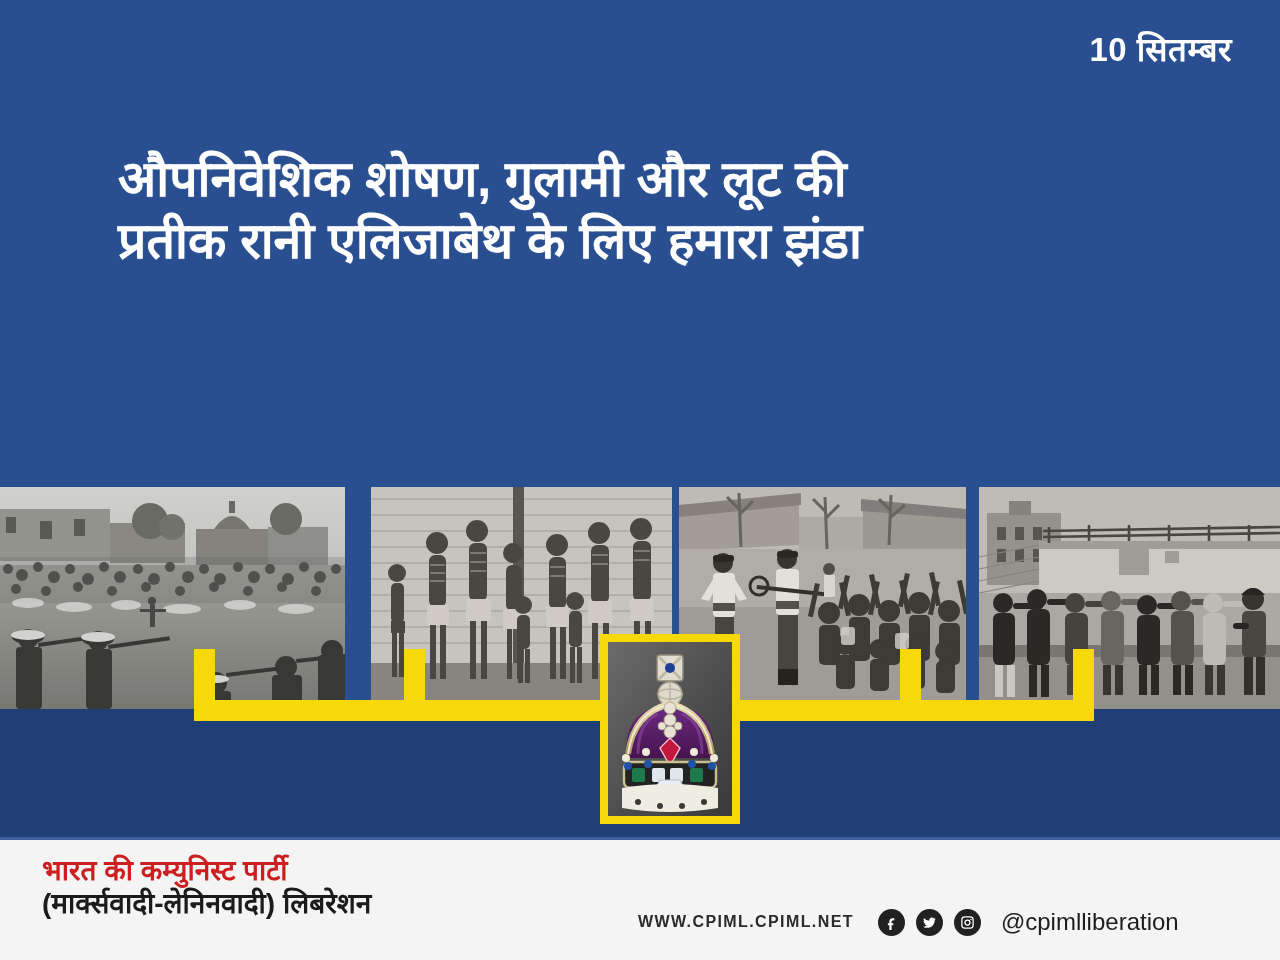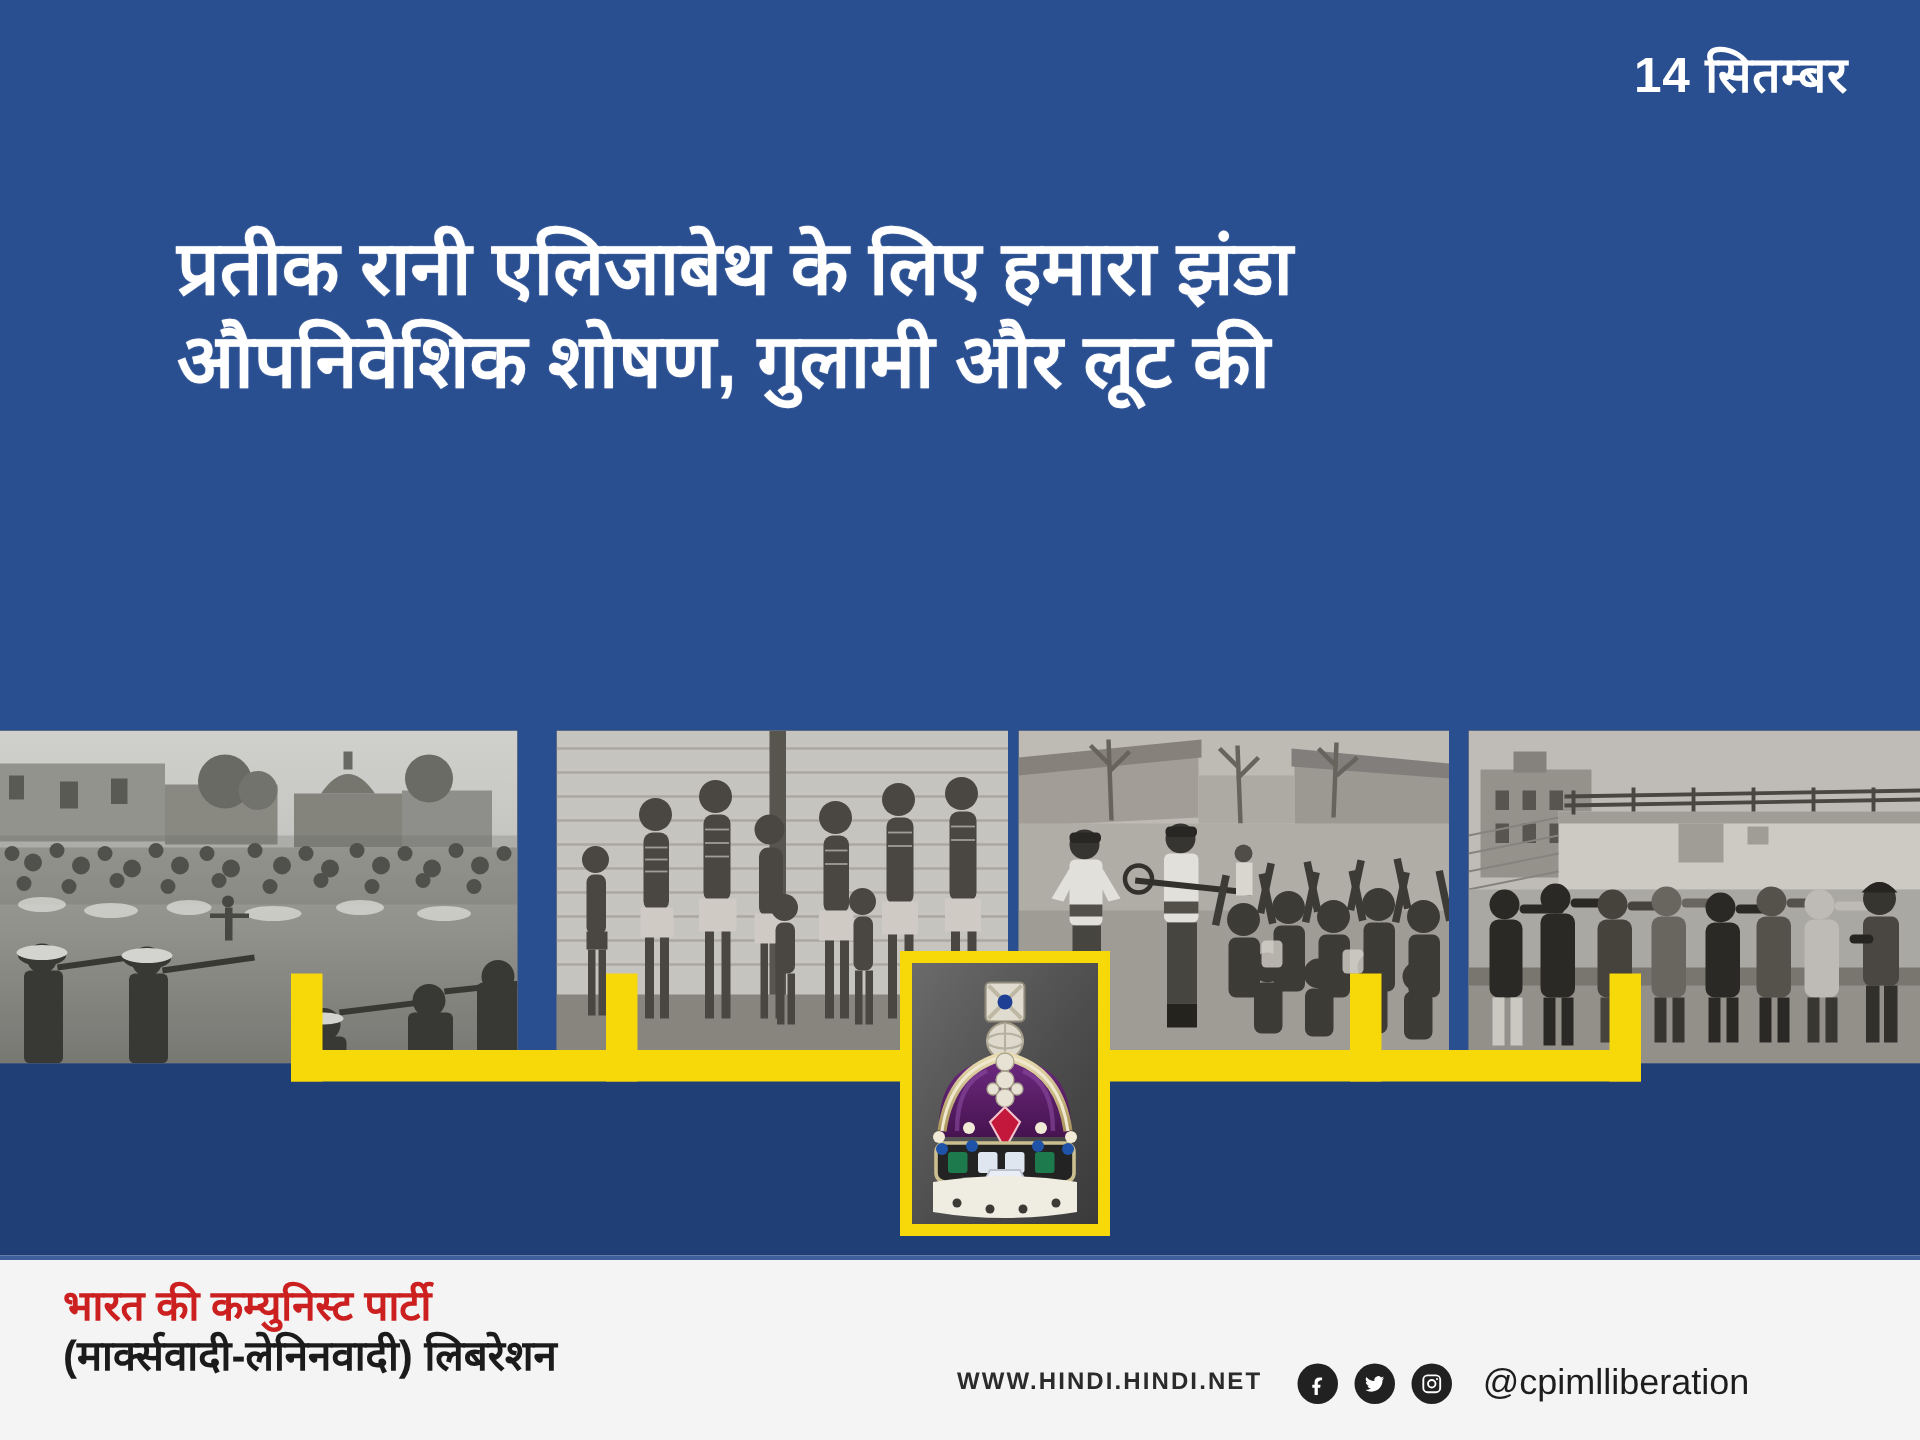--- a/index.html
+++ b/index.html
@@ -206,25 +206,25 @@
     height: 104px;
   }
   .logo svg { display: block; width: 100%; height: 100%; }
 </style>
 </head>
 <body>
 
 <div id="poster">
 
   <div class="upper-band">
-    <div class="date-label">14 सितम्बर</div>
+    <div class="date-label">10 सितम्बर</div>
 
     <div class="headline">
+      <span class="hl-line">औपनिवेशिक शोषण, गुलामी और लूट की</span>
       <span class="hl-line">प्रतीक रानी एलिजाबेथ के लिए हमारा झंडा</span>
-      <span class="hl-line">औपनिवेशिक शोषण, गुलामी और लूट की</span>
     </div>
   </div>
 
   <div class="photo-strip">
 
     <div class="photo photo-1">
       <svg viewBox="0 0 345 222" preserveAspectRatio="none">
         <defs>
           <linearGradient id="sky1" x1="0" y1="0" x2="0" y2="1">
             <stop offset="0%" stop-color="#d9d9d6"></stop>
@@ -737,21 +737,21 @@
   </div>
 
   <div class="footer">
     <div class="party-name">
       <span class="party-line-1">भारत की कम्युनिस्ट पार्टी</span>
       <span class="party-line-2">(मार्क्सवादी-लेनिनवादी) लिबरेशन</span>
     </div>
   </div>
 
   <div class="contact-row">
-    <span class="website">WWW.HINDI.HINDI.NET</span>
+    <span class="website">WWW.CPIML.CPIML.NET</span>
 
     <span class="social-icon">
       <svg viewBox="0 0 24 24" aria-hidden="true">
         <path d="M14.5 8.2h2.1V5.4c-.4-.05-1.6-.17-3-.17-2.97 0-5 1.86-5 5.28V13H6.2v3.2h2.4V24h3.5v-7.8h2.5l.4-3.2h-2.9v-2.1c0-.93.26-1.7 1.4-1.7z"></path>
       </svg>
     </span>
 
     <span class="social-icon">
       <svg viewBox="0 0 24 24" aria-hidden="true">
         <path d="M22 5.9c-.75.33-1.55.56-2.4.66a4.2 4.2 0 0 0 1.84-2.32c-.8.48-1.7.83-2.65 1.02a4.17 4.17 0 0 0-7.1 3.8A11.83 11.83 0 0 1 3.1 4.7a4.17 4.17 0 0 0 1.29 5.57 4.1 4.1 0 0 1-1.89-.52v.05a4.18 4.18 0 0 0 3.35 4.1 4.2 4.2 0 0 1-1.88.07 4.18 4.18 0 0 0 3.9 2.9A8.38 8.38 0 0 1 2 18.6a11.8 11.8 0 0 0 6.4 1.88c7.68 0 11.88-6.36 11.88-11.88l-.01-.54A8.5 8.5 0 0 0 22 5.9z"></path>

